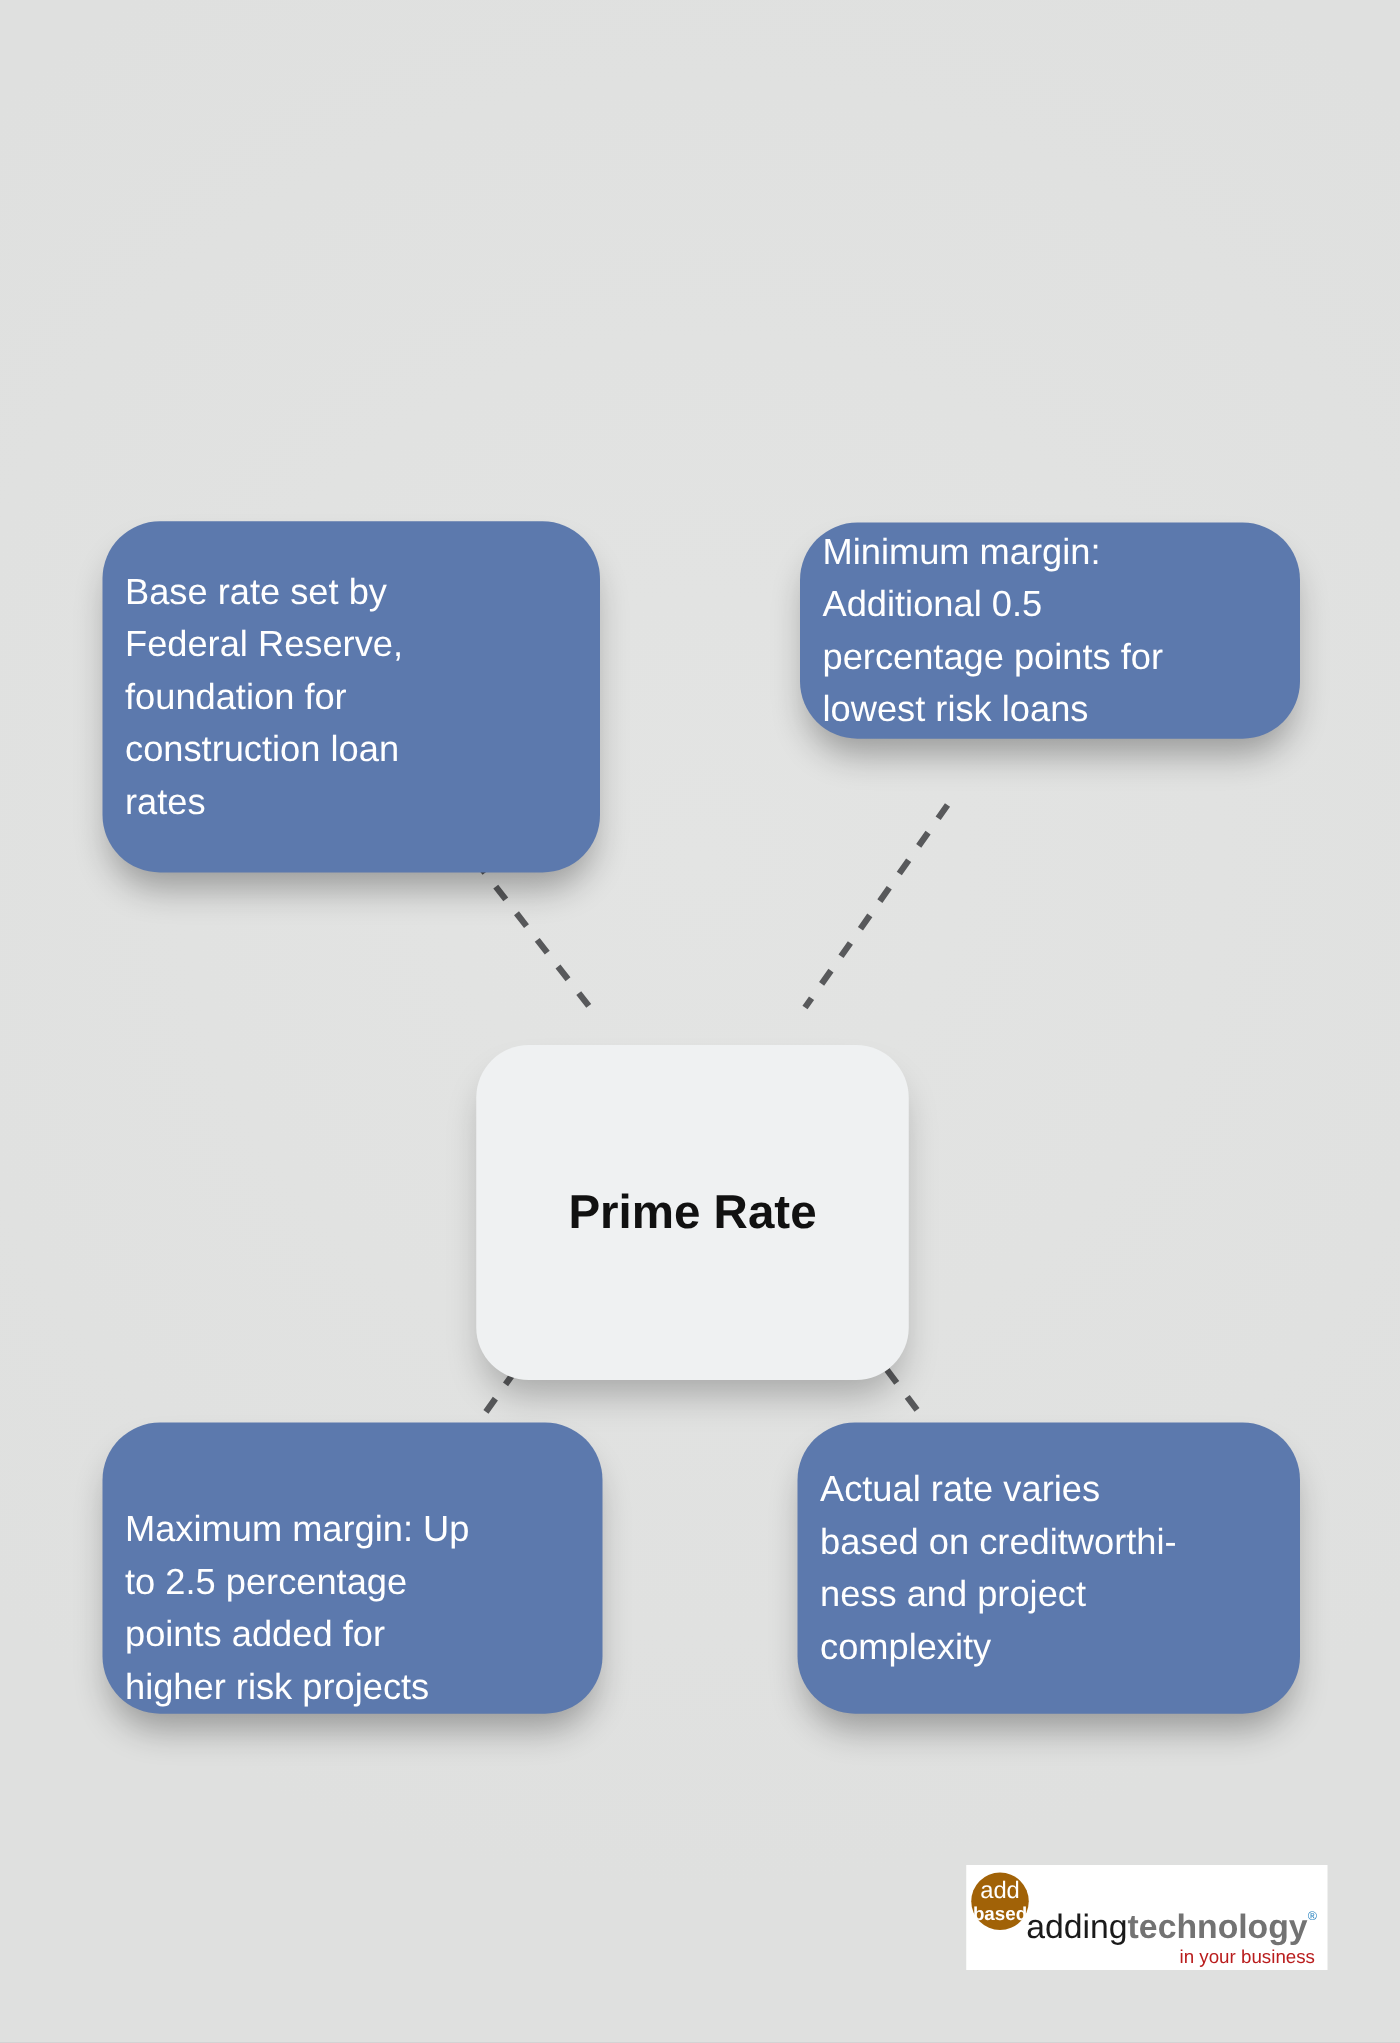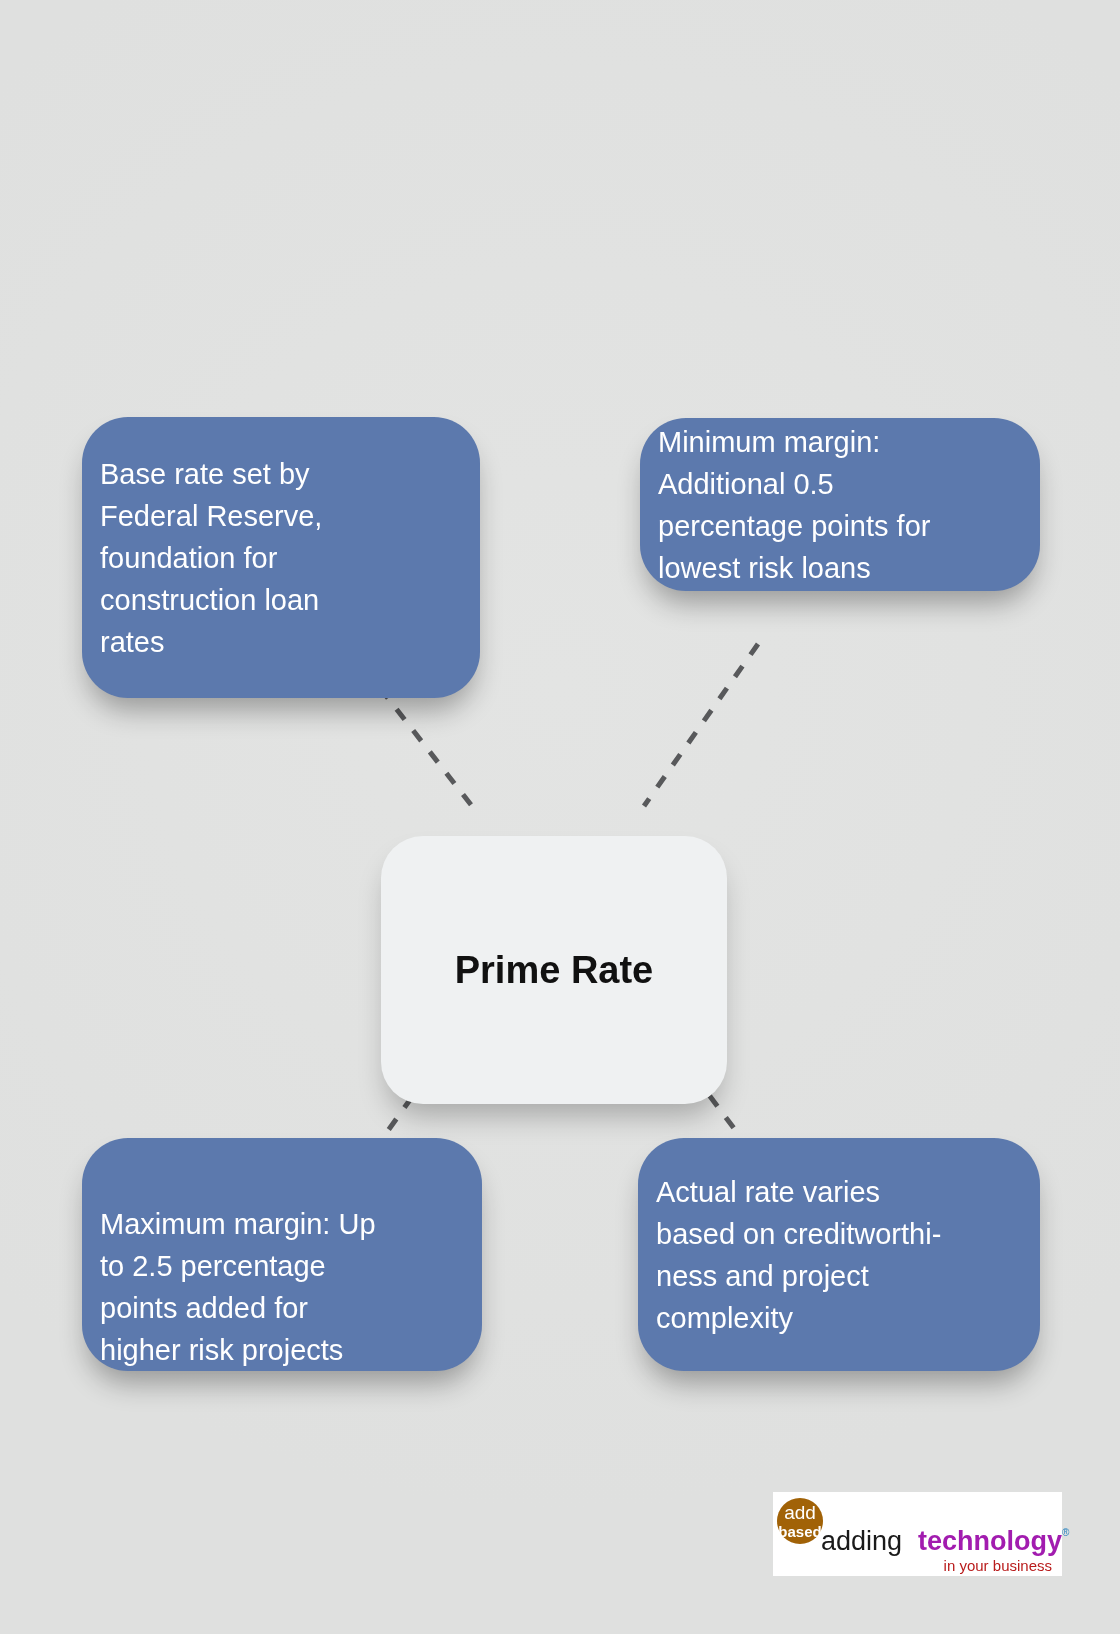--- a/index.html
+++ b/index.html
@@ -103,21 +103,21 @@
   .logo-circle .badge-top    { font-size: 19px; line-height: 1; }
   .logo-circle .badge-bottom { font-size: 15px; line-height: 1; font-weight: 700; margin-top: 2px; }
   .logo-type {
     position: absolute;
     left: 48px; top: 36px;
     font-size: 27px;
     line-height: 1;
     white-space: nowrap;
   }
   .logo-type .word-black { color: #1a1a1a; }
-  .logo-type .word-blue  { color: #a21caf; font-weight: 700; padding-left: 16px; }
+  .logo-type .word-blue  { color: #737373; font-weight: 700; }
   .logo-type .tm {
     color: #2380bf;
     font-size: 10px;
     vertical-align: 14px;
   }
   .logo-tagline {
     position: absolute;
     right: 10px; top: 66px;
     font-size: 15px;
     line-height: 1;

